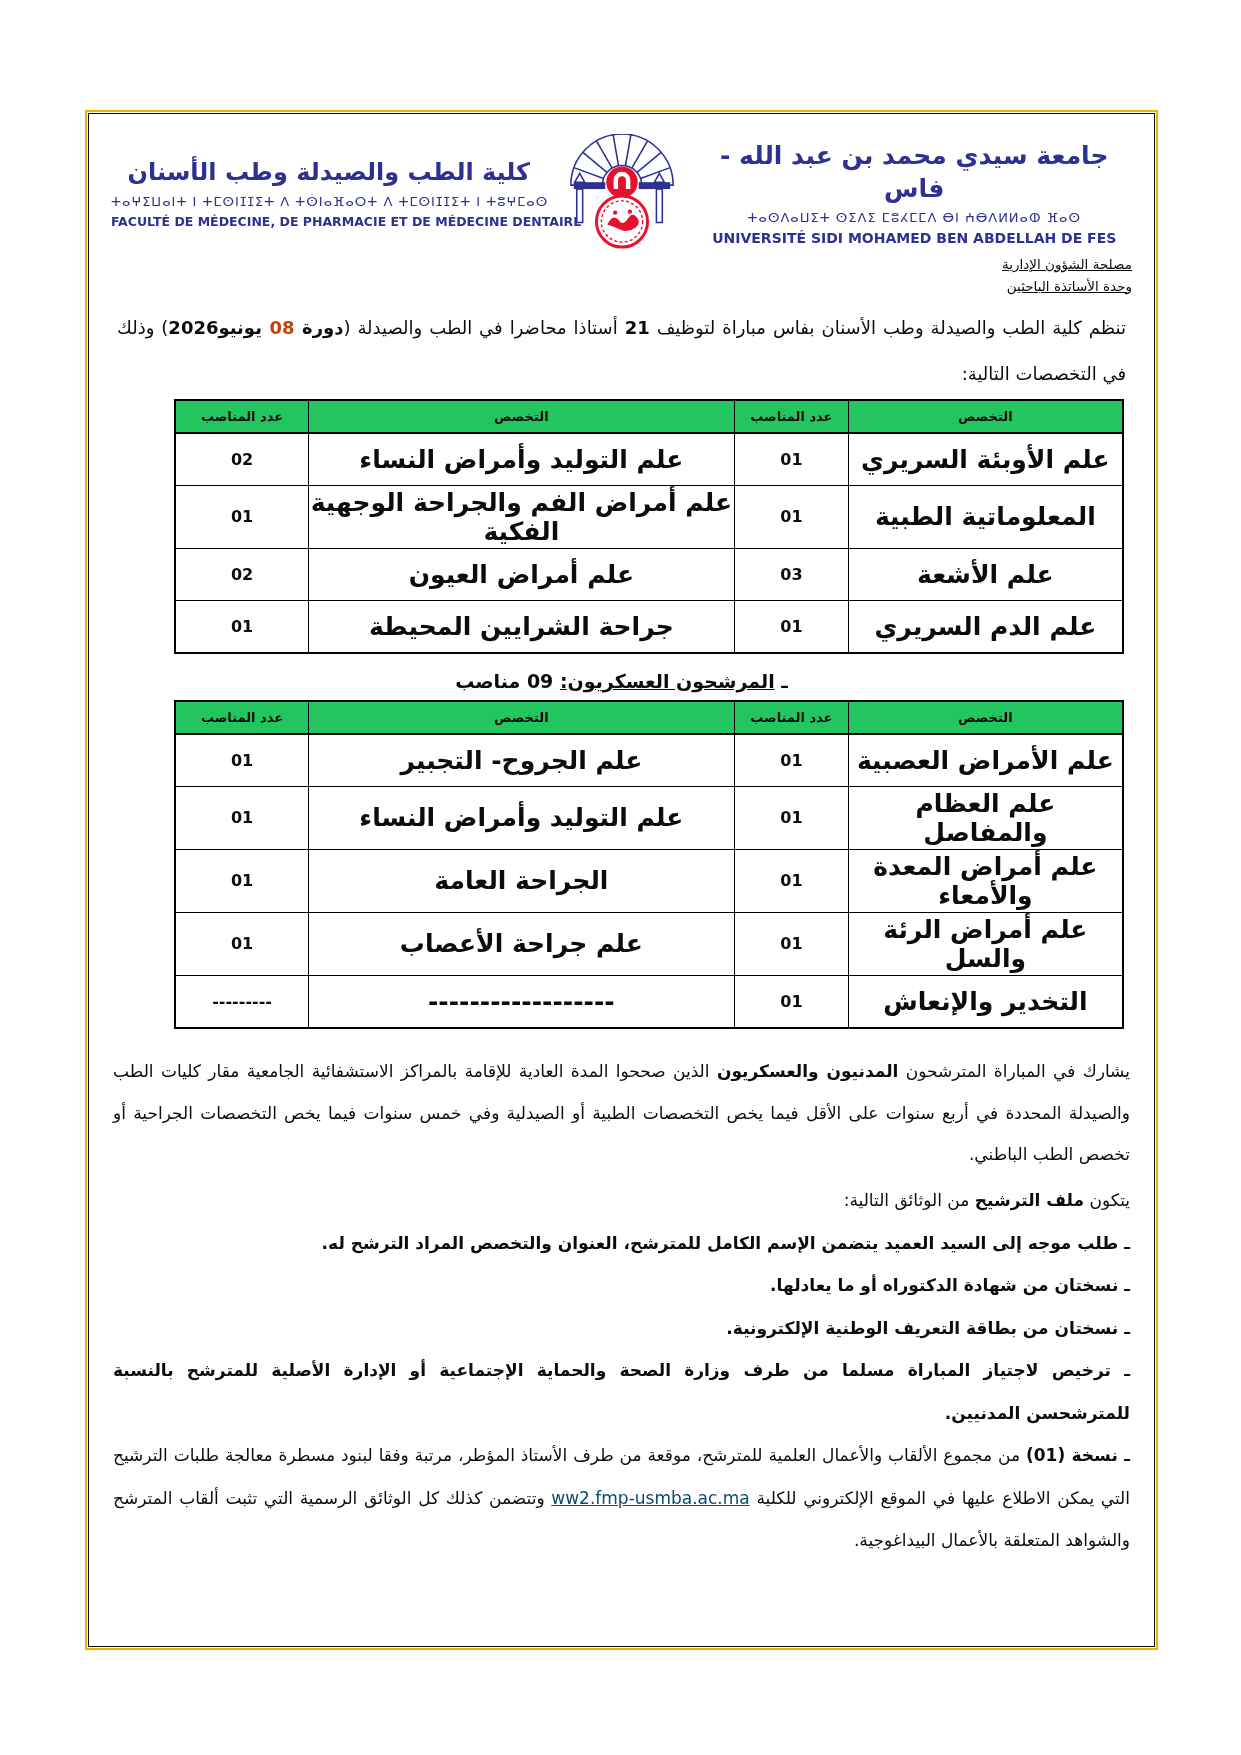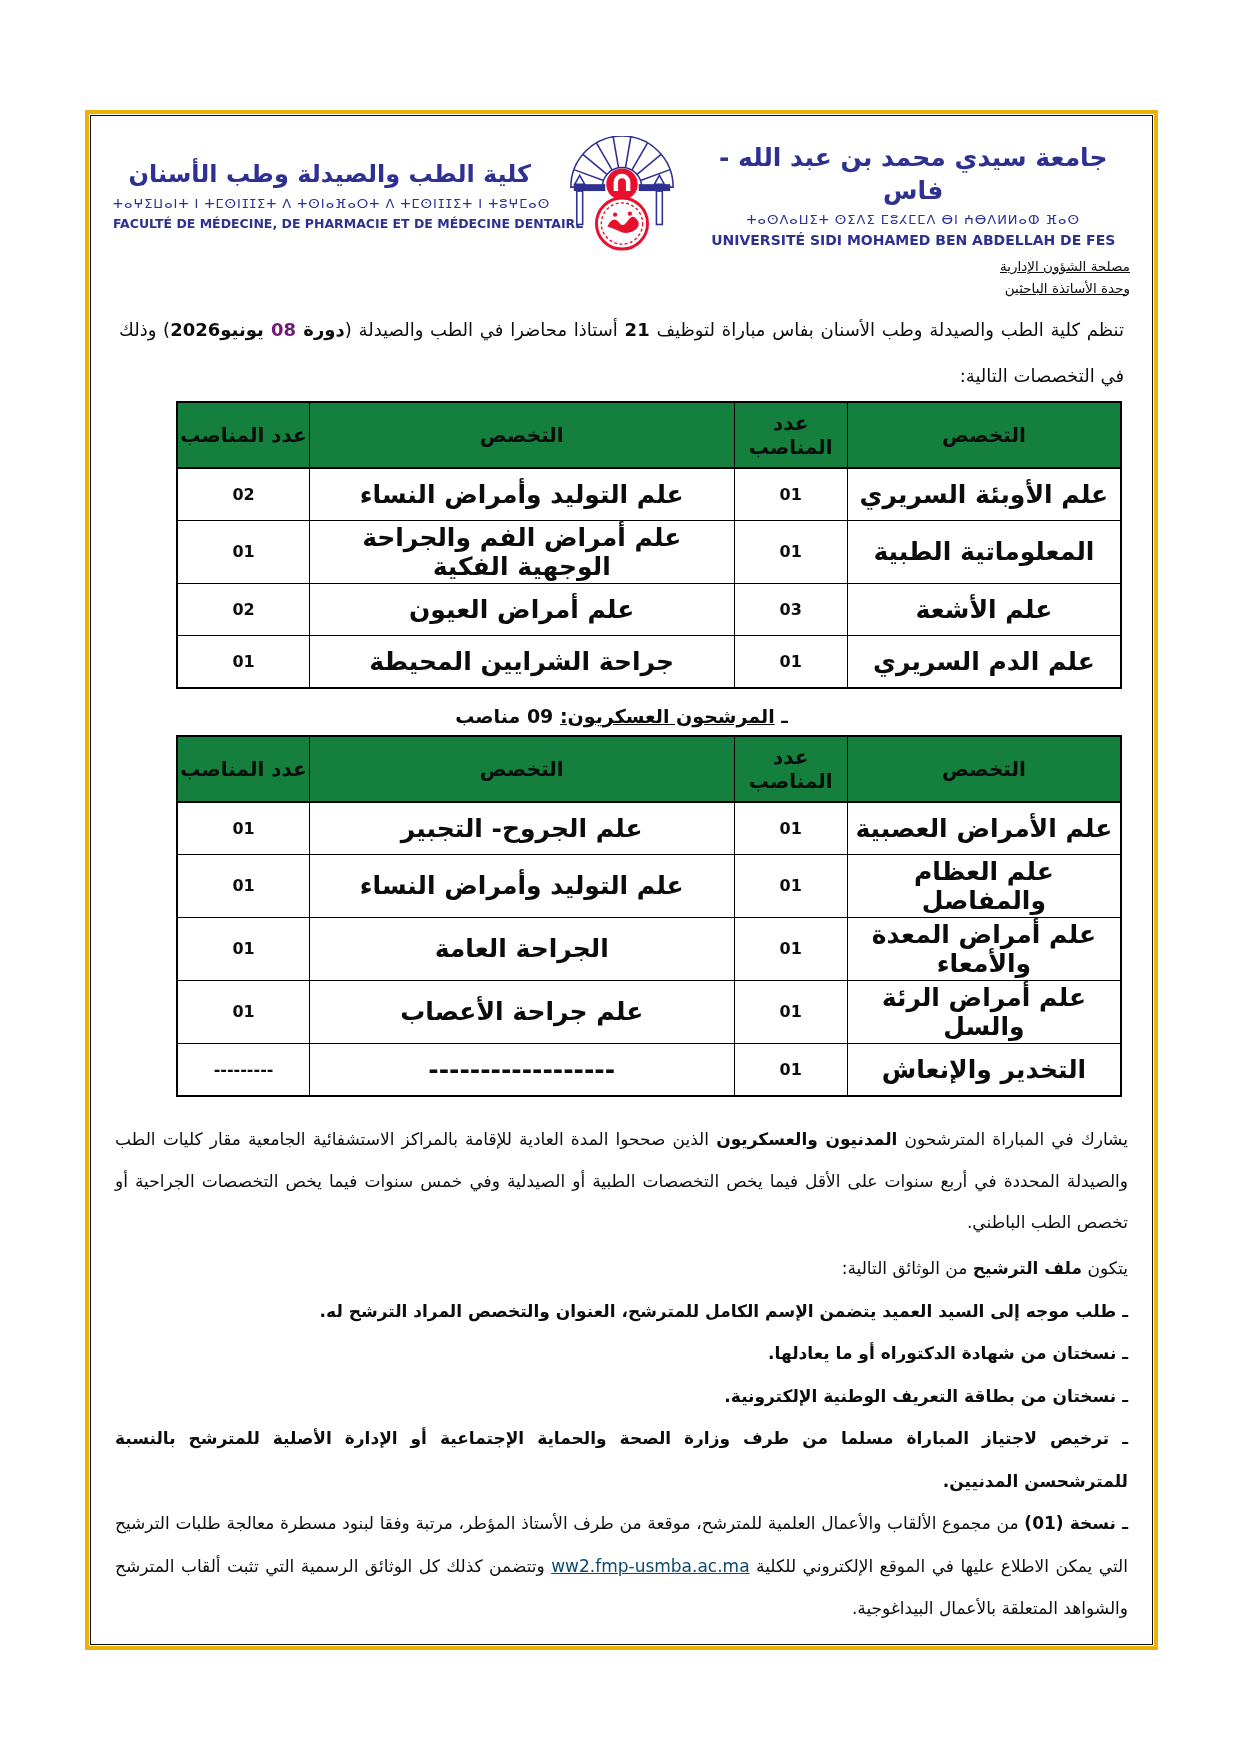--- a/index.html
+++ b/index.html
@@ -3,21 +3,21 @@
 <meta charset="utf-8">
 <style>
   html,body{margin:0;padding:0;}
   body{
     width:1241px;height:1755px;position:relative;background:#ffffff;
     font-family:"DejaVu Sans",sans-serif;color:#0c0c0c;
   }
   
   .frame-outer{
     position:absolute;left:85px;top:110px;width:1073px;height:1540px;
-    border:4px solid #eab308;box-sizing:border-box;background:#fff;text-decoration:underline;
+    border:2px solid #eab308;box-sizing:border-box;background:#fff;text-decoration:underline;
   }
   .frame-inner{
     position:absolute;top:1px;left:1px;right:1px;bottom:1px;
     border:1px solid #0d0d0d;box-sizing:border-box;
     padding:12px 22px 10px 22px;overflow:hidden;
   }
   
   .doc-header{display:flex;align-items:center;margin-top:8px;}
   .hdr-col{flex:1;text-align:center;color:#2e3192;min-width:0;}
   .hdr-ar{font-size:25px;font-weight:bold;line-height:1.3;direction:rtl;}
@@ -25,32 +25,32 @@
   .hdr-tif{font-size:13px;margin-top:5px;letter-spacing:1px;white-space:nowrap;}
   .hdr-fr{font-size:14px;font-weight:bold;margin-top:5px;white-space:nowrap;}
   .hdr-fac .hdr-fr{font-size:12.5px;}
   .hdr-logo{flex:0 0 150px;display:flex;justify-content:center;align-items:center;}
   
   .dept{direction:rtl;text-align:right;font-size:13.5px;line-height:1.6;margin-top:2px;}
   .dept-line{text-decoration:underline;}
   
   .doc-title{text-align:center;font-size:31px;font-weight:bold;margin:22px 0 6px 0;direction:rtl;}
   .intro{direction:rtl;font-size:18px;line-height:2.55;text-align:justify;margin:8px 6px 0 6px;}
-  .red{color:#701a75;font-weight:bold;}
+  .red{color:#c2410c;font-weight:bold;}
   
   .section-head{direction:rtl;text-align:center;font-size:19px;font-weight:bold;margin:16px 0 8px 0;}
   .sec-label{text-decoration:underline;}
   
   table.spec{
     border-collapse:collapse;width:93%;margin:2px 8px 0 auto;direction:rtl;
     table-layout:fixed;border:2px solid #000;
   }
   .spec th{
-    background:#15803d;border:1px solid #000;border-bottom:2px solid #000;
-    font-size:20px;font-weight:bold;padding:8px 2px;
+    background:#22c55e;border:1px solid #000;border-bottom:2px solid #000;
+    font-size:13px;font-weight:bold;padding:8px 2px;
   }
   .spec td{border:1px solid #000;text-align:center;font-weight:bold;height:47px;padding:2px;margin-left:15px;}
   .spec td.spec-name{font-size:25px;}
   .spec td.spec-count{font-size:16px;}
   
   .body-par{direction:rtl;font-size:17px;line-height:2.45;text-align:justify;margin:22px 2px 0 2px;}
   .lead-line{direction:rtl;font-size:17px;line-height:2.45;margin:4px 2px 0 2px;text-align:right;}
   .req{direction:rtl;font-size:17px;line-height:2.5;text-align:justify;margin:0 2px;}
   a.site-link{color:#0c4a6e;text-decoration:underline;font-weight:normal;}
   b{font-weight:bold;}

